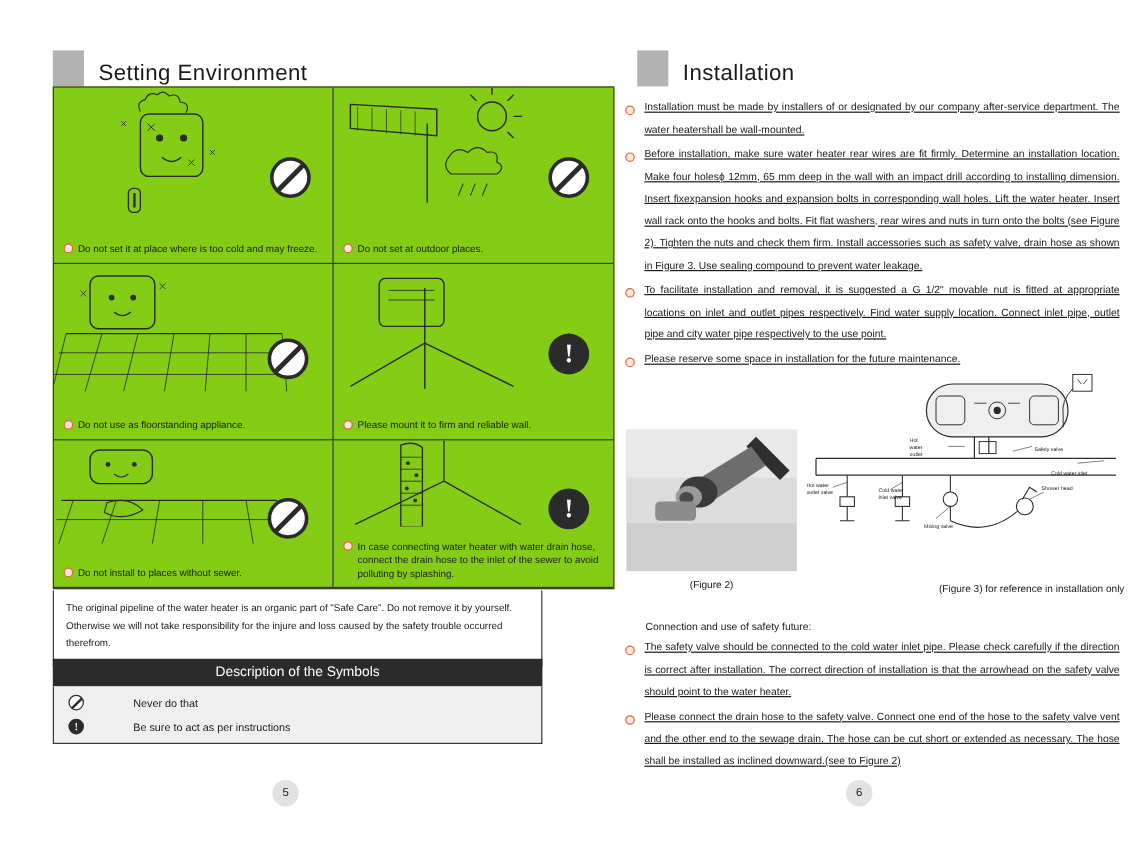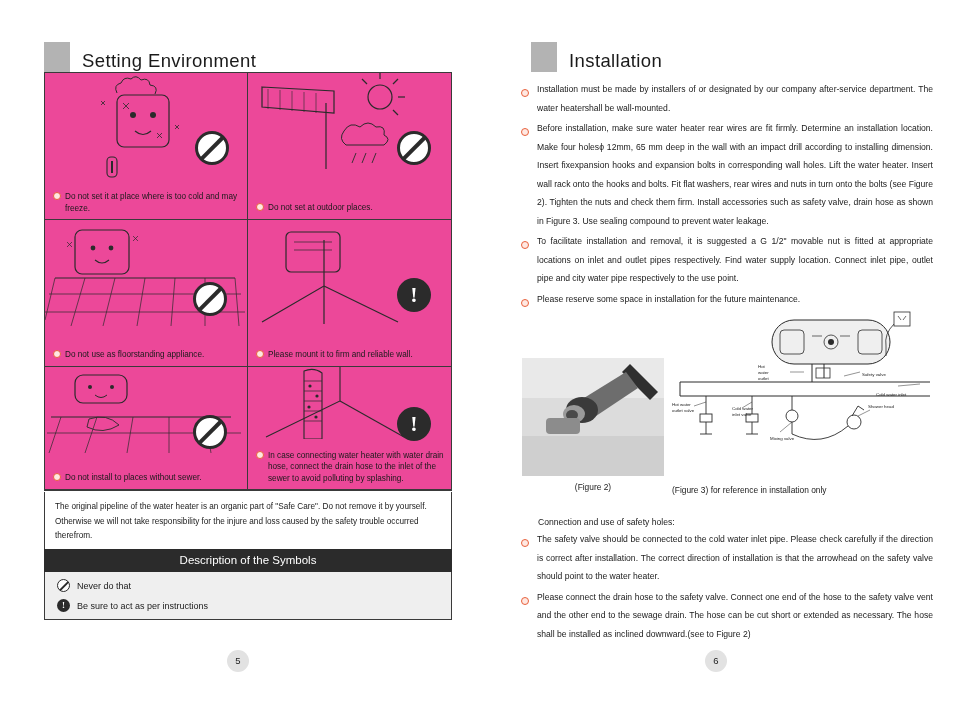--- a/index.html
+++ b/index.html
@@ -40,24 +40,24 @@
     font-size: 18.5px;
     letter-spacing: .4px;
     color: #1a1a1a;
   }
 
   
   .fig-table {
     position: absolute;
     left: 44px;
     top: 72px;
-    width: 408px;
+    width: 468px;
     border: 1px solid #3a3a3a;
     box-sizing: border-box;
-    background: #ec4899;
+    background: #84cc16;
   }
   .fig-row { display: flex; }
   .fig-cell {
     width: 50%;
     box-sizing: border-box;
     border-right: 1px solid #3a3a3a;
     border-bottom: 1px solid #3a3a3a;
     position: relative;
     height: 147px;
   }
@@ -158,20 +158,21 @@
     border: 1px solid #3a3a3a;
     border-top: none;
     background: #efefef;
     padding: 7px 0 0 12px;
   }
   .sym-row {
     display: flex;
     align-items: center;
     font-size: 9px;
     margin-bottom: 7px;
+    gap: 34px;
   }
   .sym-ico {
     width: 13px; height: 13px;
     border-radius: 50%;
     box-sizing: border-box;
     margin-right: 7px;
     position: relative;
     flex: 0 0 auto;
   }
   .sym-ico.no {
@@ -207,20 +208,21 @@
     display: flex;
     align-items: flex-start;
     margin-bottom: 2px;
   }
   .inst-item .bullet { flex: 0 0 auto; margin-top: 3px; margin-right: 8px; }
   .inst-item .txt {
     font-size: 8.6px;
     line-height: 18.5px;
     text-align: justify;
     color: #1a1a1a;
+    text-decoration: underline;
   }
 
   .fig2-box {
     position: absolute;
     left: 522px;
     top: 358px;
     width: 142px;
     height: 118px;
     background: #d9d9d9;
     overflow: hidden;
@@ -238,21 +240,21 @@
     left: 672px;
     top: 310px;
     width: 265px;
     height: 170px;
   }
   .fig3-cap {
     position: absolute;
     left: 672px;
     top: 485px;
     width: 265px;
-    text-align: left;
+    text-align: right;
     font-size: 8.4px;
   }
 
   .conn-head {
     position: absolute;
     left: 538px;
     top: 517px;
     font-size: 8.6px;
   }
   .conn-list {
@@ -570,21 +572,21 @@
       <text x="0" y="102">outlet valve</text>
       <text x="60" y="100">Cold water</text>
       <text x="60" y="106">inlet valve</text>
       <text x="98" y="130">Mixing valve</text>
       <text x="196" y="98">Shower head</text>
     </g>
   </svg>
 </div>
 <div class="fig3-cap">(Figure 3) for reference in installation only</div>
 
-<div class="conn-head">Connection and use of safety holes:</div>
+<div class="conn-head">Connection and use of safety future:</div>
 
 <div class="conn-list">
   <div class="inst-item">
     <span class="bullet"><span class="bullet-dot"></span></span>
     <span class="txt">The safety valve should be connected to the cold water inlet pipe. Please check carefully if the direction is correct after installation. The correct direction of installation is that the arrowhead on the safety valve should point to the water heater.</span>
   </div>
   <div class="inst-item">
     <span class="bullet"><span class="bullet-dot"></span></span>
     <span class="txt">Please connect the drain hose to the safety valve. Connect one end of the hose to the safety valve vent and the other end to the sewage drain. The hose can be cut short or extended as necessary. The hose shall be installed as inclined downward.(see to Figure 2)</span>
   </div>

